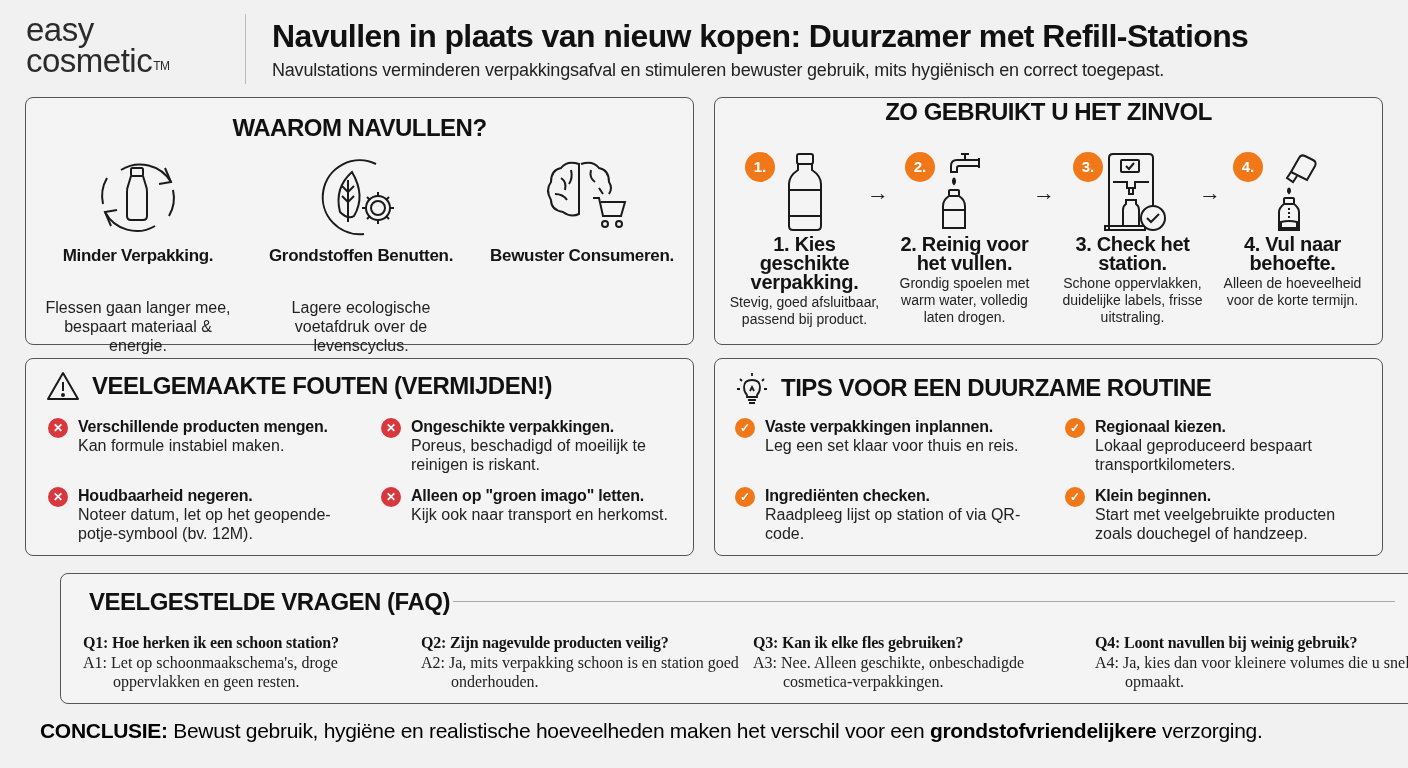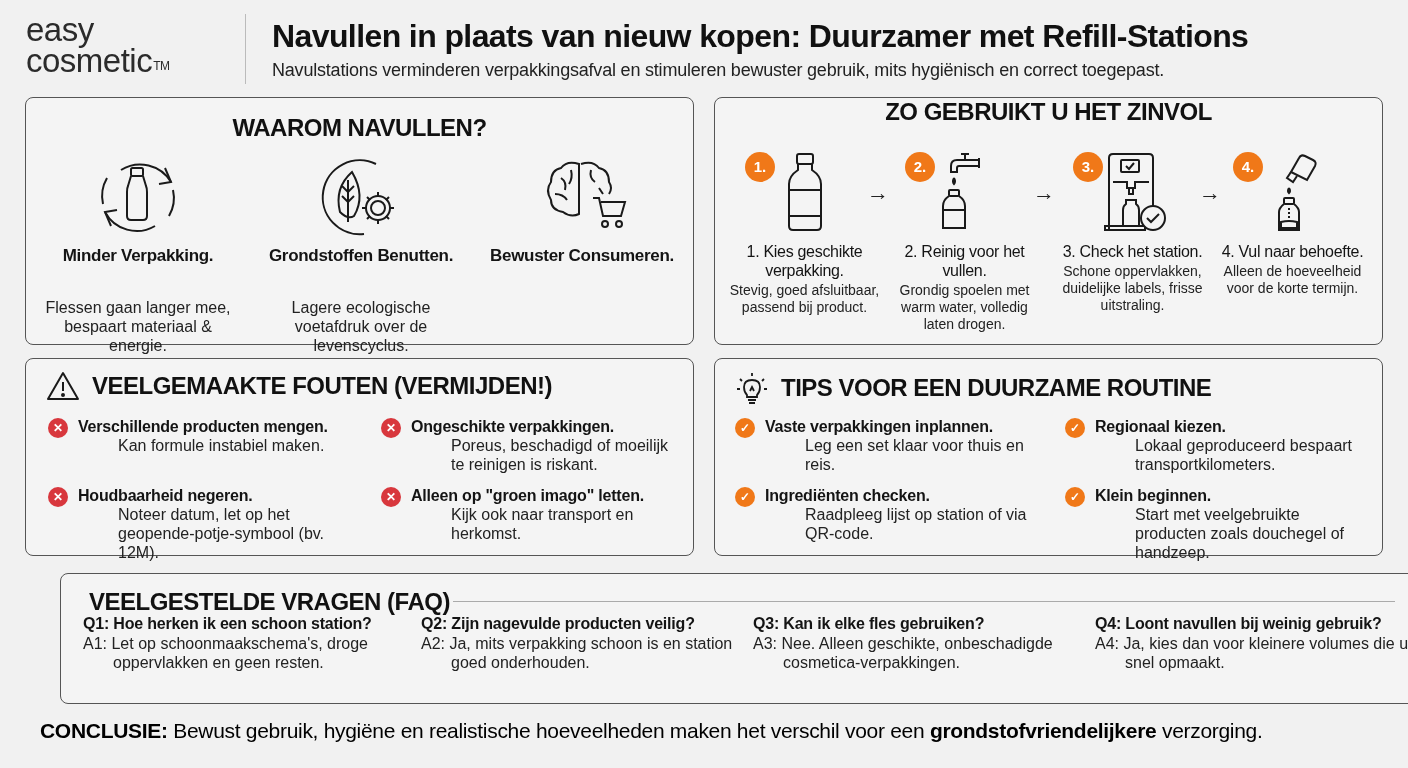--- a/index.html
+++ b/index.html
@@ -22,40 +22,40 @@
   .why-item .icon { width: 90px; height: 86px; margin: 0 auto; }
   .why-item .h { font-weight: bold; font-size: 17px; margin-top: 6px; letter-spacing: -0.3px; }
   .why-item .d { font-size: 16px; line-height: 19px; color: #222; margin-top: 32px; }
 
   
   #p-steps { left: 714px; top: 97px; width: 669px; height: 248px; }
   #p-steps .panel-title { position: absolute; top: 0; width: 100%; text-align: center; }
   .step { position: absolute; top: 52px; width: 155px; text-align: center; }
   .step .badge { position: absolute; left: 18px; top: 2px; width: 30px; height: 30px; border-radius: 50%; background: #f07818; color: #fff; font-weight: bold; font-size: 15px; line-height: 30px; text-align: center; }
   .step .icon { width: 80px; height: 84px; margin: 0 auto; }
-  .step .h { font-weight: normal; font-size: 16px; line-height: 19px; margin-top: 8px; letter-spacing: -0.3px; }
+  .step .h { font-weight: bold; font-size: 20px; line-height: 19px; margin-top: 1px; letter-spacing: -0.3px; }
   .step .d { font-size: 14px; line-height: 17px; color: #222; margin-top: 2px; }
   .arrow { position: absolute; top: 82px; font-size: 22px; color: #222; }
 
   
   #p-mist { left: 25px; top: 358px; width: 669px; height: 198px; }
   #p-tips { left: 714px; top: 358px; width: 669px; height: 198px; }
   .ptitle-row { position: absolute; left: 20px; top: 12px; display: flex; align-items: center; gap: 12px; }
   .list-item { position: absolute; width: 300px; display: flex; gap: 10px; }
   .list-item .mark { flex: 0 0 20px; width: 20px; height: 20px; border-radius: 50%; color: #fff; font-size: 12px; font-weight: bold; line-height: 20px; text-align: center; margin-top: 1px; }
   .mark.x { background: #d8373d; }
   .mark.ok { background: #f07818; }
   .list-item .h { font-weight: bold; font-size: 16px; line-height: 19px; letter-spacing: -0.2px; }
-  .list-item .d { font-size: 16px; line-height: 19px; color: #222; margin-left: 40px; }
+  .list-item .d { font-size: 16px; line-height: 19px; color: #222; }
 
   
   #p-faq { left: 25px; top: 573px; width: 1358px; height: 131px; margin-left: 35px; }
   #p-faq .panel-title { position: absolute; left: 28px; top: 14px; }
   .faq-rule { position: absolute; left: 392px; right: 22px; top: 27px; height: 1px; background: #aaa; }
-  .faq { position: absolute; top: 40px; width: 330px; }
+  .faq { position: absolute; top: 59px; width: 330px; font-family: Liberation Serif, serif; }
   .faq .q { font-weight: bold; font-size: 16px; line-height: 20px; letter-spacing: -0.2px; }
   .faq .a { font-size: 16px; line-height: 19px; color: #222; padding-left: 30px; text-indent: -30px; }
 
   .conclusion { position: absolute; left: 40px; top: 719px; font-size: 21px; color: #000000; letter-spacing: -0.3px; }
   .conclusion b { font-weight: bold; }
   svg { display: block; }
 </style>
 </head>
 <body>
 

